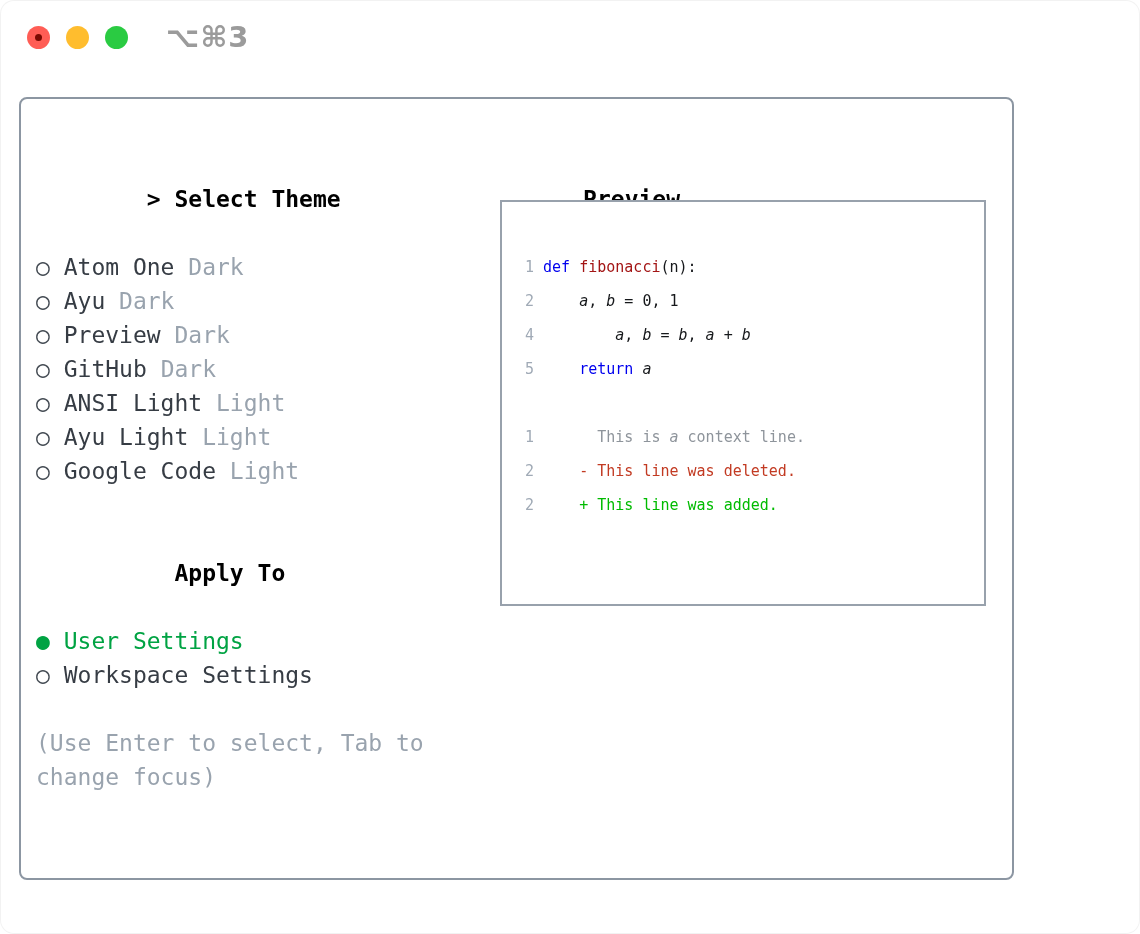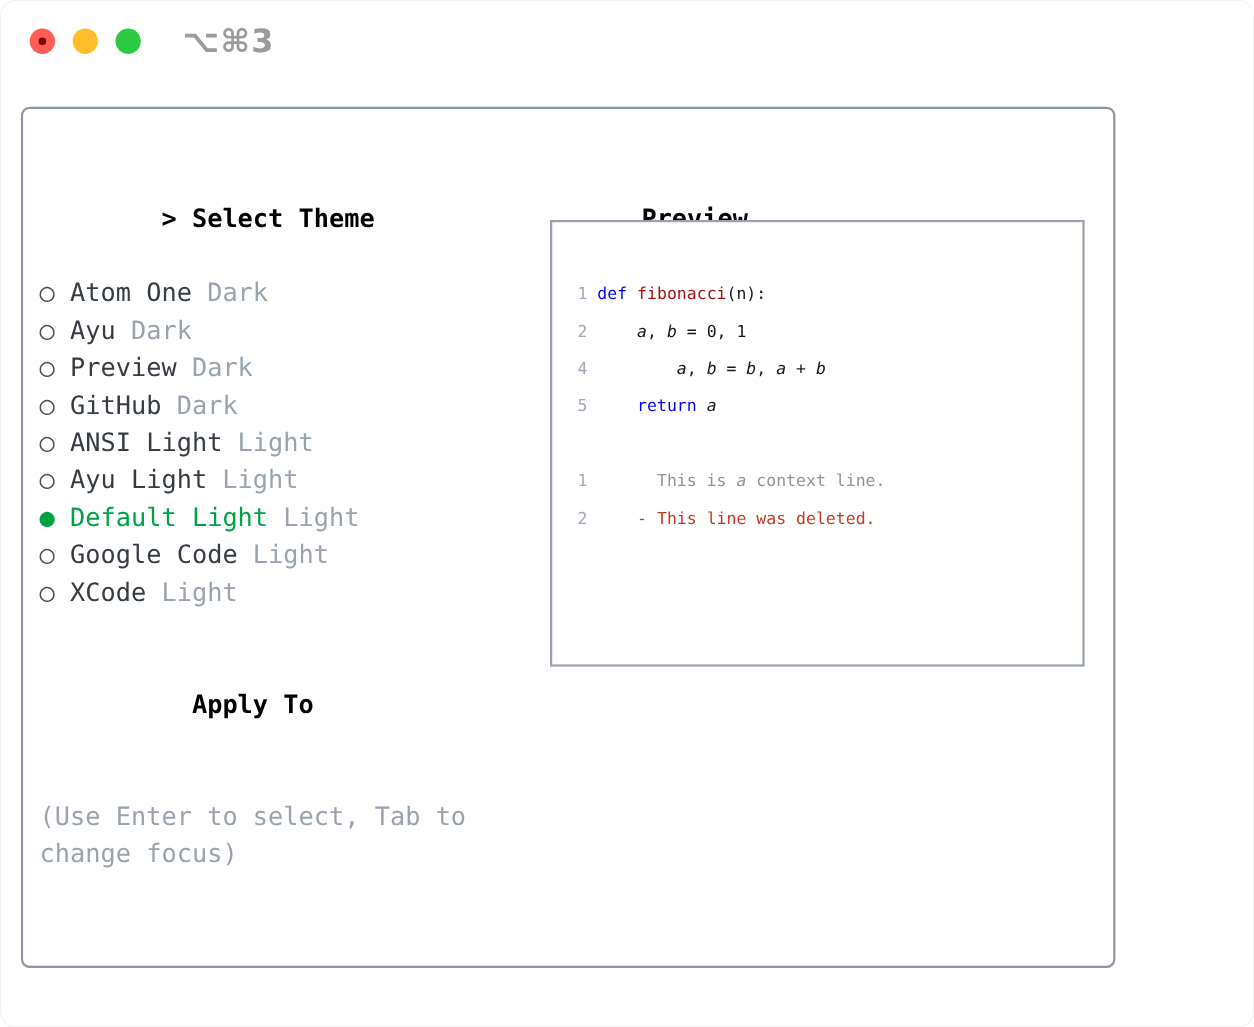--- a/index.html
+++ b/index.html
@@ -74,45 +74,48 @@
         <span class="marker">&gt;</span><span class="hdr">Select Theme</span>
       </div>
 
       <div id="theme-list">
           <div class="row item"><span class="marker">○</span><span class="iname">Atom One</span><span class="variant">Dark</span></div>
           <div class="row item"><span class="marker">○</span><span class="iname">Ayu</span><span class="variant">Dark</span></div>
           <div class="row item"><span class="marker">○</span><span class="iname">Preview</span><span class="variant">Dark</span></div>
           <div class="row item"><span class="marker">○</span><span class="iname">GitHub</span><span class="variant">Dark</span></div>
           <div class="row item"><span class="marker">○</span><span class="iname">ANSI Light</span><span class="variant">Light</span></div>
           <div class="row item"><span class="marker">○</span><span class="iname">Ayu Light</span><span class="variant">Light</span></div>
-          <div class="row item sel"><span class="marker">●</span><span class="iname">Default Light</span><span class="variant">Light</span></div>
           <div class="row item"><span class="marker">○</span><span class="iname">Google Code</span><span class="variant">Light</span></div>
-          <div class="row item"><span class="marker">○</span><span class="iname">XCode</span><span class="variant">Light</span></div>
         </div>
 
       <div class="spacer"></div>
 
       <div class="row header-row">
         <span class="marker"> </span><span class="hdr">Apply To</span>
       </div>
 
+      <div id="apply-list">
+          <div class="row item sel"><span class="marker">●</span><span class="iname">User Settings</span></div>
+          <div class="row item"><span class="marker">○</span><span class="iname">Workspace Settings</span></div>
+        </div>
 
       <div class="hint">(Use Enter to select, Tab to change focus)</div>
     </div>
 
     <div class="row header-row preview-label">
       <span class="hdr">Preview</span>
     </div>
 
     <div class="preview-box">
       <div id="preview-lines">
           <div class="pline"><span class="num">1</span><span class="kw">def</span><span> </span><span class="fn">fibonacci</span><span>(n):</span></div>
           <div class="pline"><span class="num">2</span><span>    </span><span class="id">a</span><span>, </span><span class="id">b</span><span> = 0, 1</span></div>
           <div class="pline"><span class="num">4</span><span>        </span><span class="id">a</span><span>, </span><span class="id">b</span><span> = </span><span class="id">b</span><span>, </span><span class="id">a</span><span> + </span><span class="id">b</span></div>
           <div class="pline"><span class="num">5</span><span>    </span><span class="kw">return</span><span> </span><span class="id">a</span></div>
           <div class="pline"><span class="num"></span></div>
           <div class="pline"><span class="num">1</span><span class="ctx">      This is </span><span class="ctxi">a</span><span class="ctx"> context line.</span></div>
           <div class="pline"><span class="num">2</span><span>    </span><span class="del">- This line was deleted.</span></div>
+          <div class="pline"><span class="num">2</span><span>    </span><span class="add">+ This line was added.</span></div>
         </div>
     </div>
 
   </div>
 </div>
 
 </body></html>

